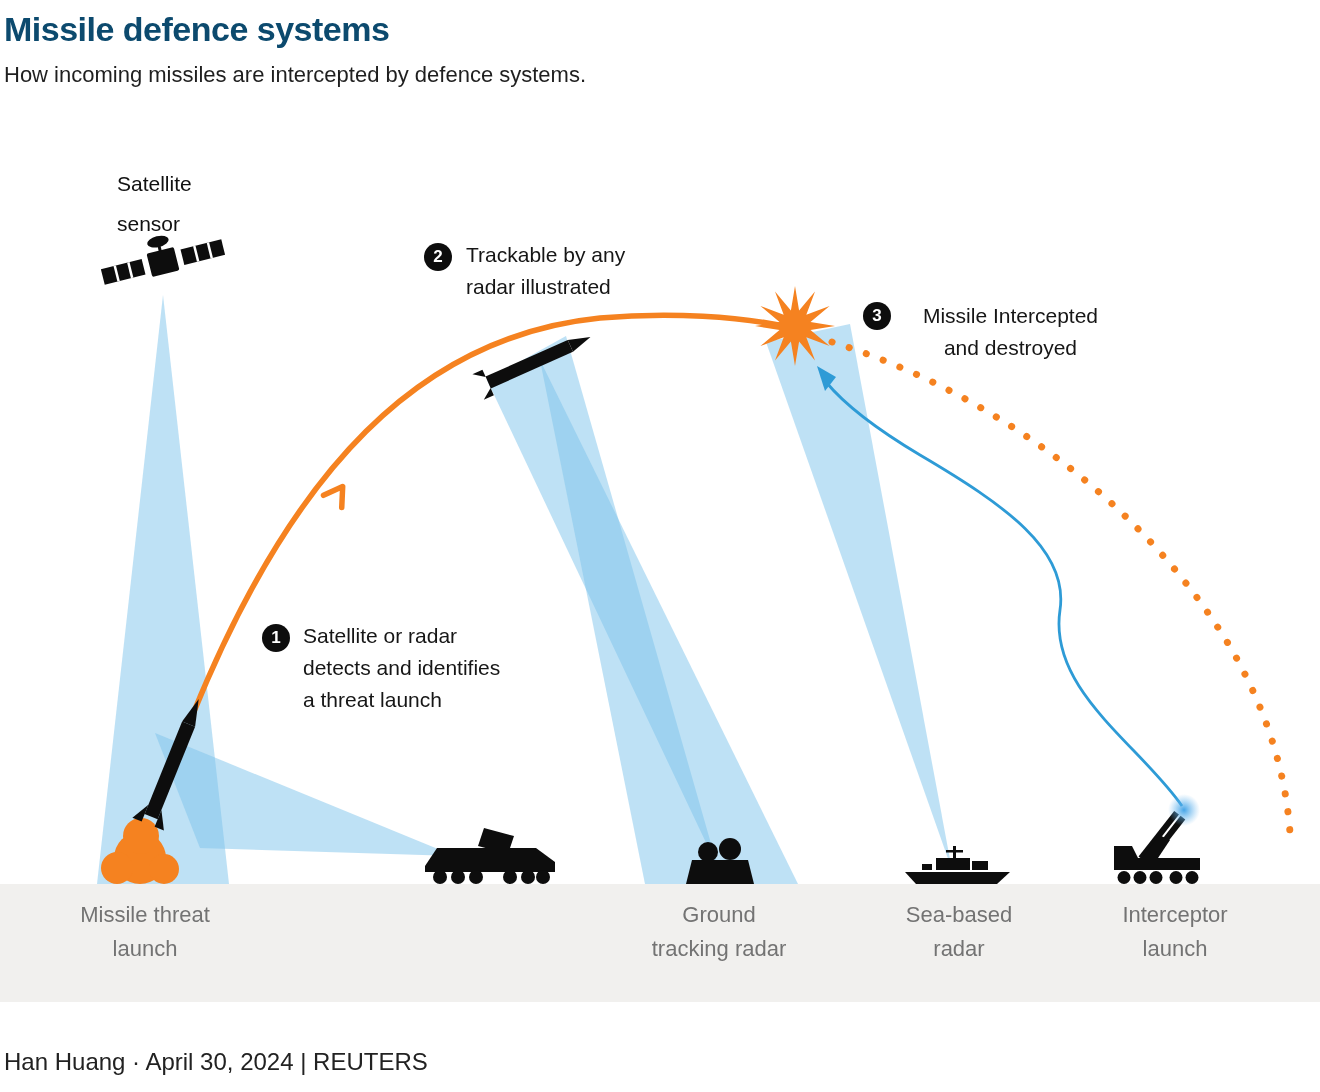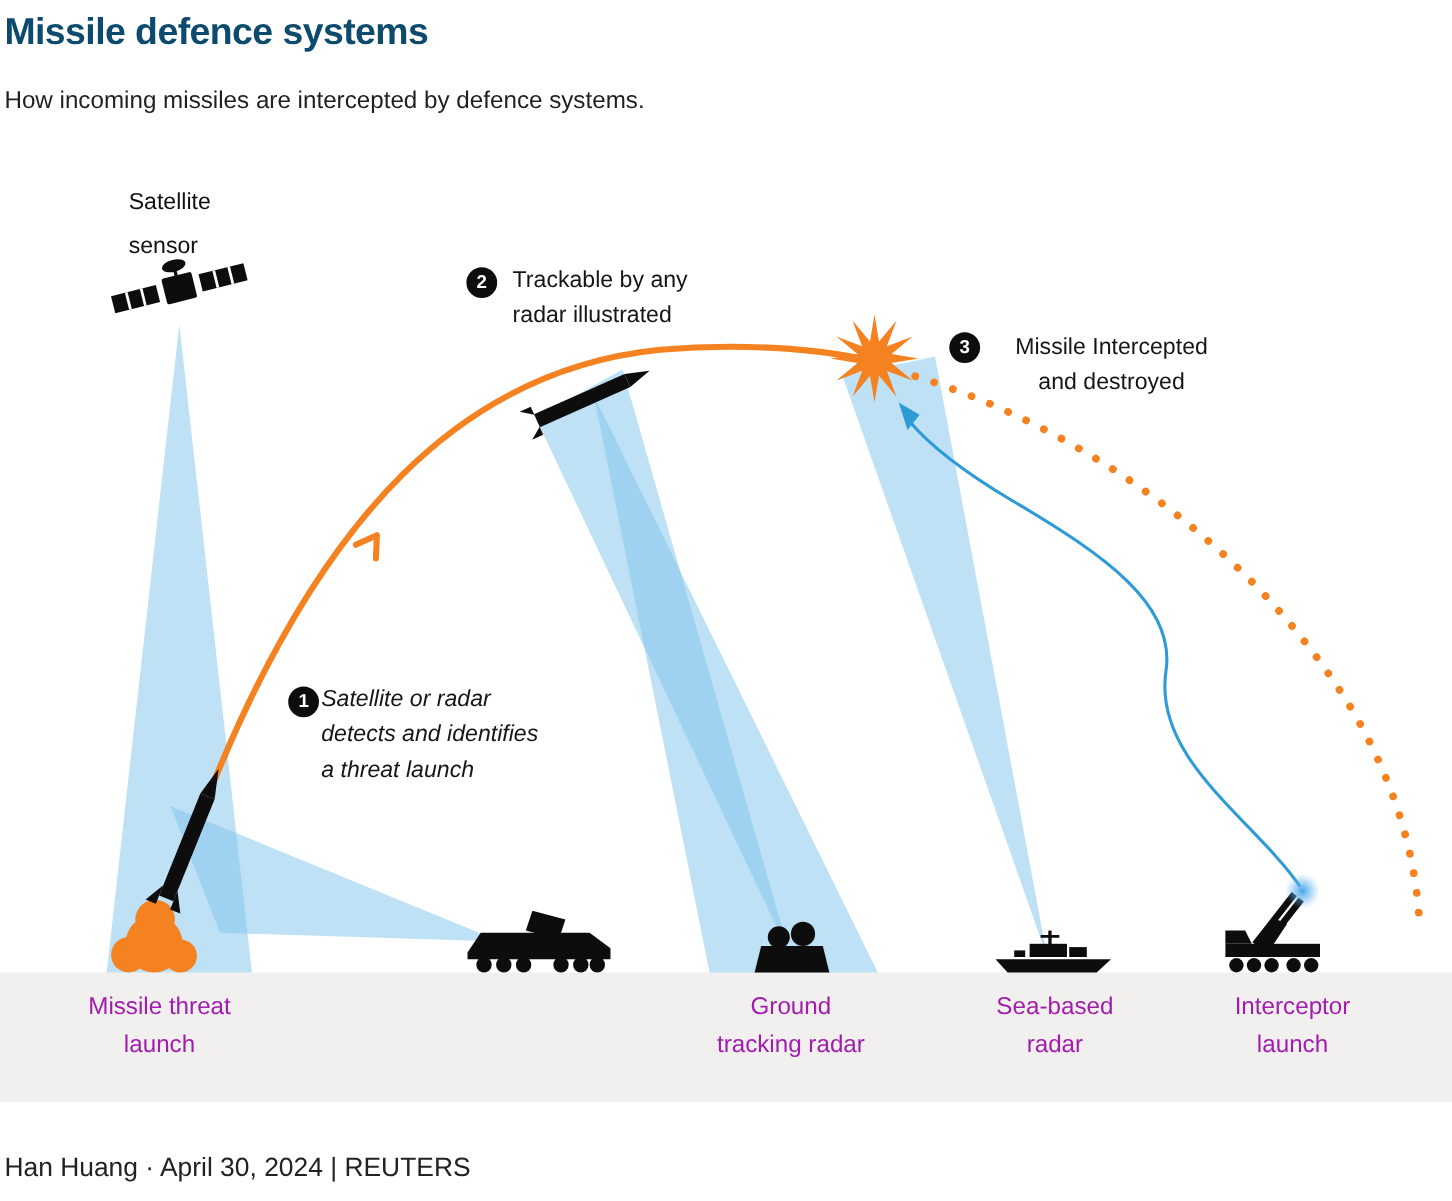--- a/index.html
+++ b/index.html
@@ -7,36 +7,36 @@
     position:relative;
     width:1320px;height:1092px;
     background:#ffffff;
     font-family:"Liberation Sans", sans-serif;
     color:#1a1a1a;
     overflow:hidden;
   }
   .abs{position:absolute;}
   .ml{white-space:pre-line;}
   #title{left:4px;top:10px;font-size:34px;font-weight:bold;color:#0c4a6e;letter-spacing:-0.5px;}
-  #subtitle{left:4px;top:78px;font-size:22px;color:#1f1f1f;}
+  #subtitle{left:4px;top:62px;font-size:22px;color:#1f1f1f;}
   #satellite-label{left:117px;top:164px;font-size:21px;line-height:40px;color:#111;}
   .badge{
     width:28px;height:28px;border-radius:50%;
     background:#0d0d0d;color:#fff;
     font-size:17px;font-weight:bold;text-align:center;line-height:28px;
   }
   #badge1{left:262px;top:624px;}
   #badge2{left:424px;top:243px;}
   #badge3{left:863px;top:302px;}
   .callout{font-size:21px;line-height:32px;color:#161616;}
-  #step1-text{left:292px;top:620px;font-style:italic;}
+  #step1-text{left:303px;top:620px;}
   #step2-text{left:466px;top:239px;}
   #step3-text{left:903px;top:300px;width:215px;text-align:center;}
   #ground-band{left:0;top:884px;width:1320px;height:118px;}
-  .ground-label{top:898px;width:220px;text-align:center;font-size:22px;line-height:34px;color:#a21caf;}
+  .ground-label{top:898px;width:220px;text-align:center;font-size:22px;line-height:34px;color:#737373;}
   #label-missile-threat{left:35px;}
   #label-forward-radar{left:377px;}
   #label-ground-radar{left:609px;}
   #label-sea-radar{left:849px;}
   #label-interceptor{left:1065px;}
   #footer-source{left:4px;top:1011px;font-size:19px;color:#222;}
   #footer-byline{left:4px;top:1048px;font-size:24px;color:#222;}
   svg{position:absolute;left:0;top:0;pointer-events:none;}
 </style>
 </head>

